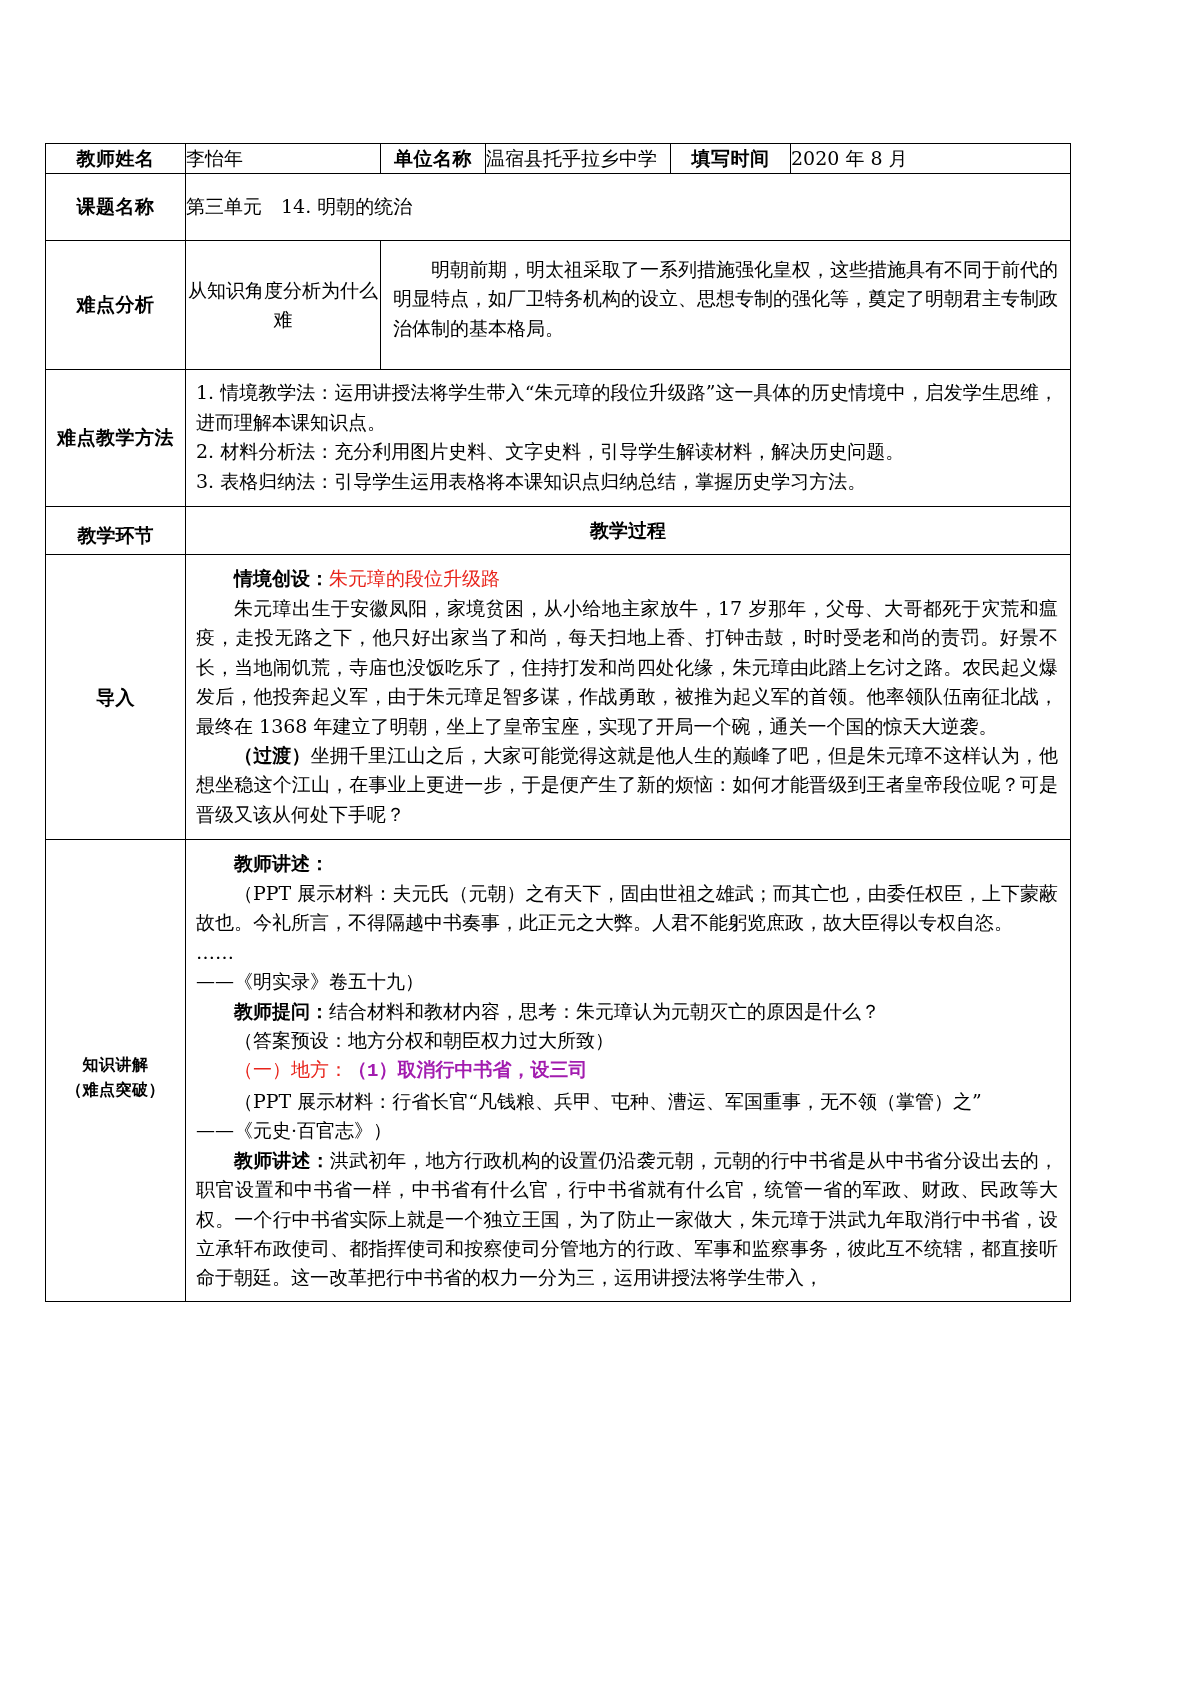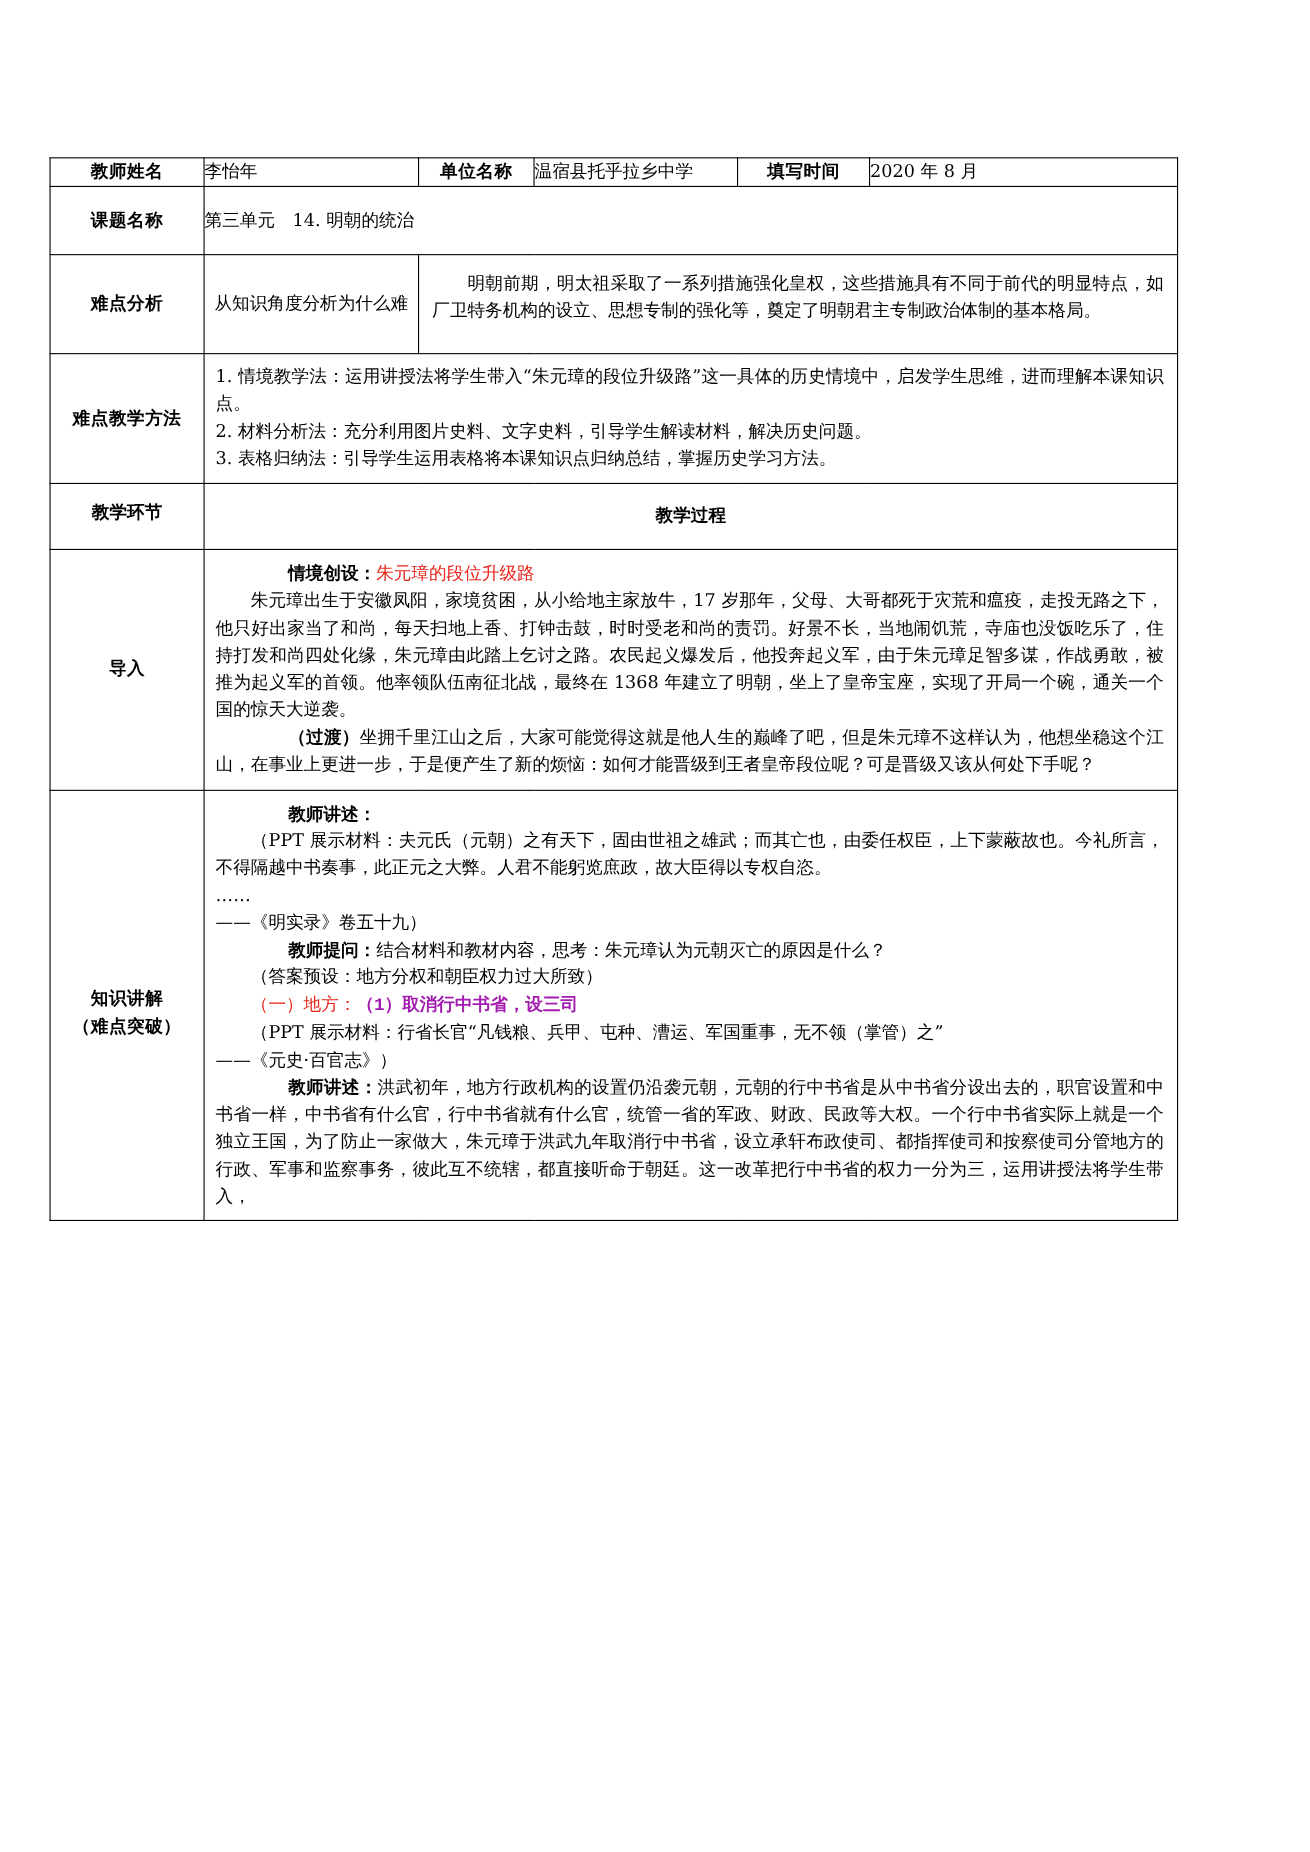--- a/index.html
+++ b/index.html
@@ -24,21 +24,21 @@
   }
   table.sheet {
     width: 1025px;
     border-collapse: collapse;
     table-layout: fixed;
   }
   table.sheet td {
     border: 1.6px solid #000000;
     padding: 0;
     vertical-align: middle;
-    font-size: 16px;
+    font-size: 19px;
     line-height: 1.55;
   }
   
   .lbl {
     font-family: "DejaVu Sans", "Liberation Sans", sans-serif;
     font-weight: bold;
     text-align: center;
     font-size: 17px;
     letter-spacing: 0.5px;
     padding: 9px 4px;
@@ -75,21 +75,20 @@
   }
   .body p {
     margin: 0;
   }
   .body p.ind {
     text-indent: 2em;
   }
   .bold {
     font-family: "DejaVu Sans", "Liberation Sans", sans-serif;
     font-weight: bold;
-    margin-left: 34px;
   }
   .red {
     color: #e8241b;
     margin-top: 12px;
   }
   .redbold {
     color: #a21caf;
     font-family: Liberation Mono, monospace;
     font-weight: bold;
   }
@@ -145,21 +144,21 @@
     <tr>
       <td class="lbl">难点教学方法</td>
       <td class="body" colspan="5" style="padding:8px 12px 10px 10px">
         <p>1. 情境教学法：运用讲授法将学生带入“朱元璋的段位升级路”这一具体的历史情境中，启发学生思维，进而理解本课知识点。</p>
         <p>2. 材料分析法：充分利用图片史料、文字史料，引导学生解读材料，解决历史问题。</p>
         <p>3. 表格归纳法：引导学生运用表格将本课知识点归纳总结，掌握历史学习方法。</p>
       </td>
     </tr>
 
     <tr>
-      <td class="ctr" style="padding-top:14px;padding-bottom:20px">教学环节</td>
+      <td class="ctr" style="padding-top:14px;padding-bottom:4px">教学环节</td>
       <td class="ctr" colspan="5">教学过程</td>
     </tr>
 
     <tr>
       <td class="lbl">导入</td>
       <td class="body" colspan="5" style="padding:9px 12px 10px 10px">
         <p class="ind"><span class="bold">情境创设：</span><span class="red">朱元璋的段位升级路</span></p>
         <p class="ind">朱元璋出生于安徽凤阳，家境贫困，从小给地主家放牛，17 岁那年，父母、大哥都死于灾荒和瘟疫，走投无路之下，他只好出家当了和尚，每天扫地上香、打钟击鼓，时时受老和尚的责罚。好景不长，当地闹饥荒，寺庙也没饭吃乐了，住持打发和尚四处化缘，朱元璋由此踏上乞讨之路。农民起义爆发后，他投奔起义军，由于朱元璋足智多谋，作战勇敢，被推为起义军的首领。他率领队伍南征北战，最终在 1368 年建立了明朝，坐上了皇帝宝座，实现了开局一个碗，通关一个国的惊天大逆袭。</p>
         <p class="ind"><span class="bold">（过渡）</span><span>坐拥千里江山之后，大家可能觉得这就是他人生的巅峰了吧，但是朱元璋不这样认为，他想坐稳这个江山，在事业上更进一步，于是便产生了新的烦恼：如何才能晋级到王者皇帝段位呢？可是晋级又该从何处下手呢？</span></p>
       </td>

